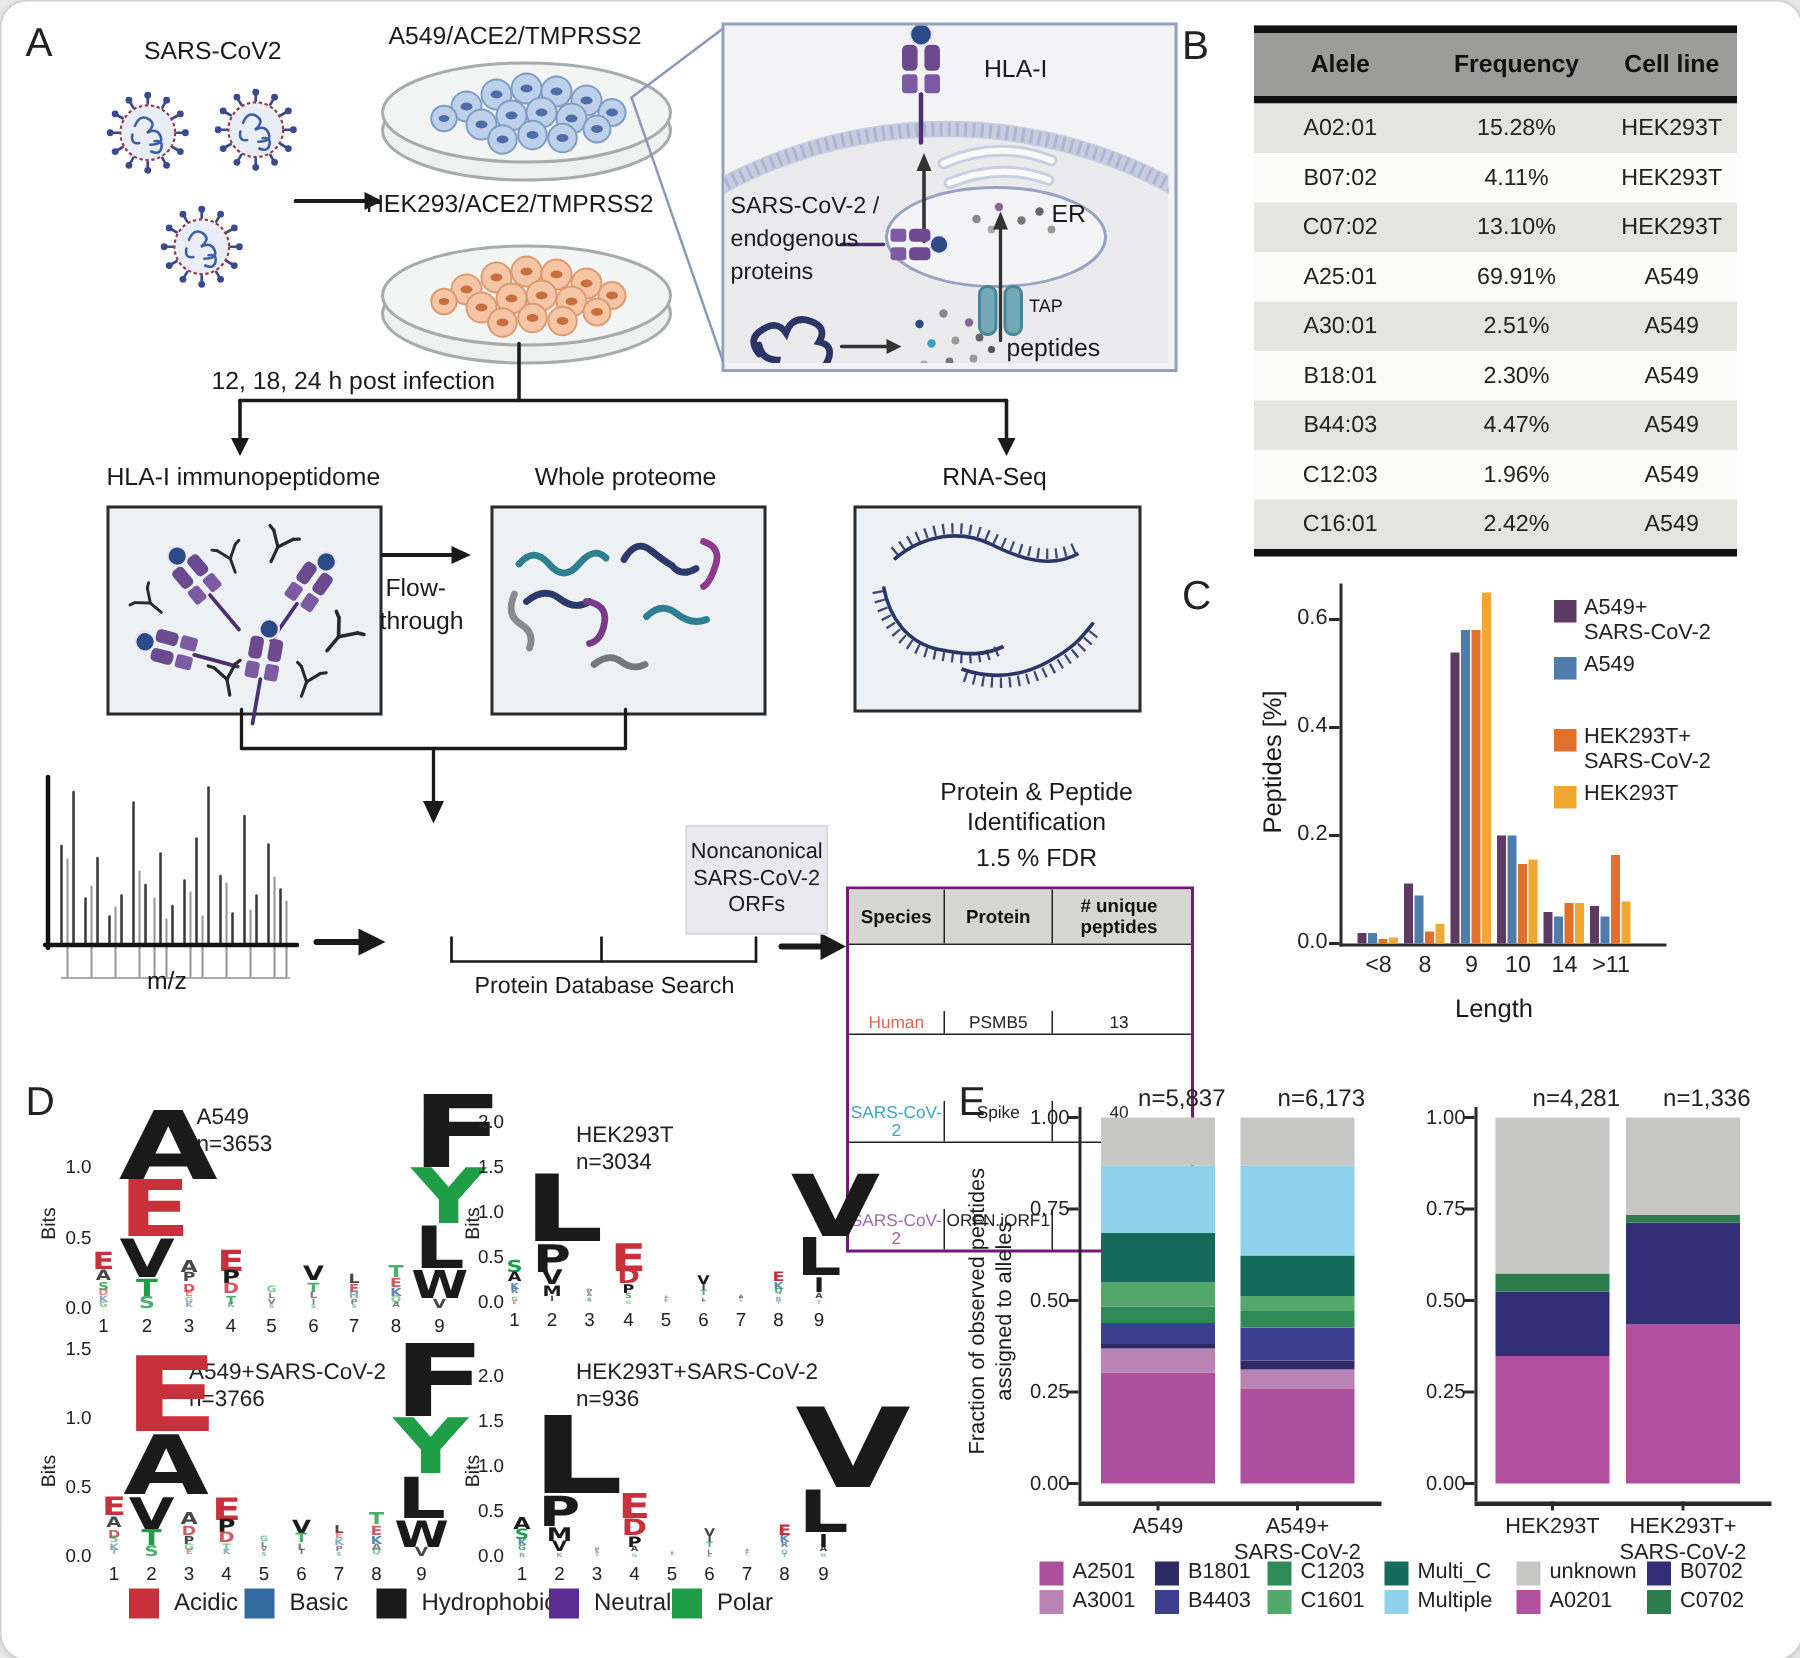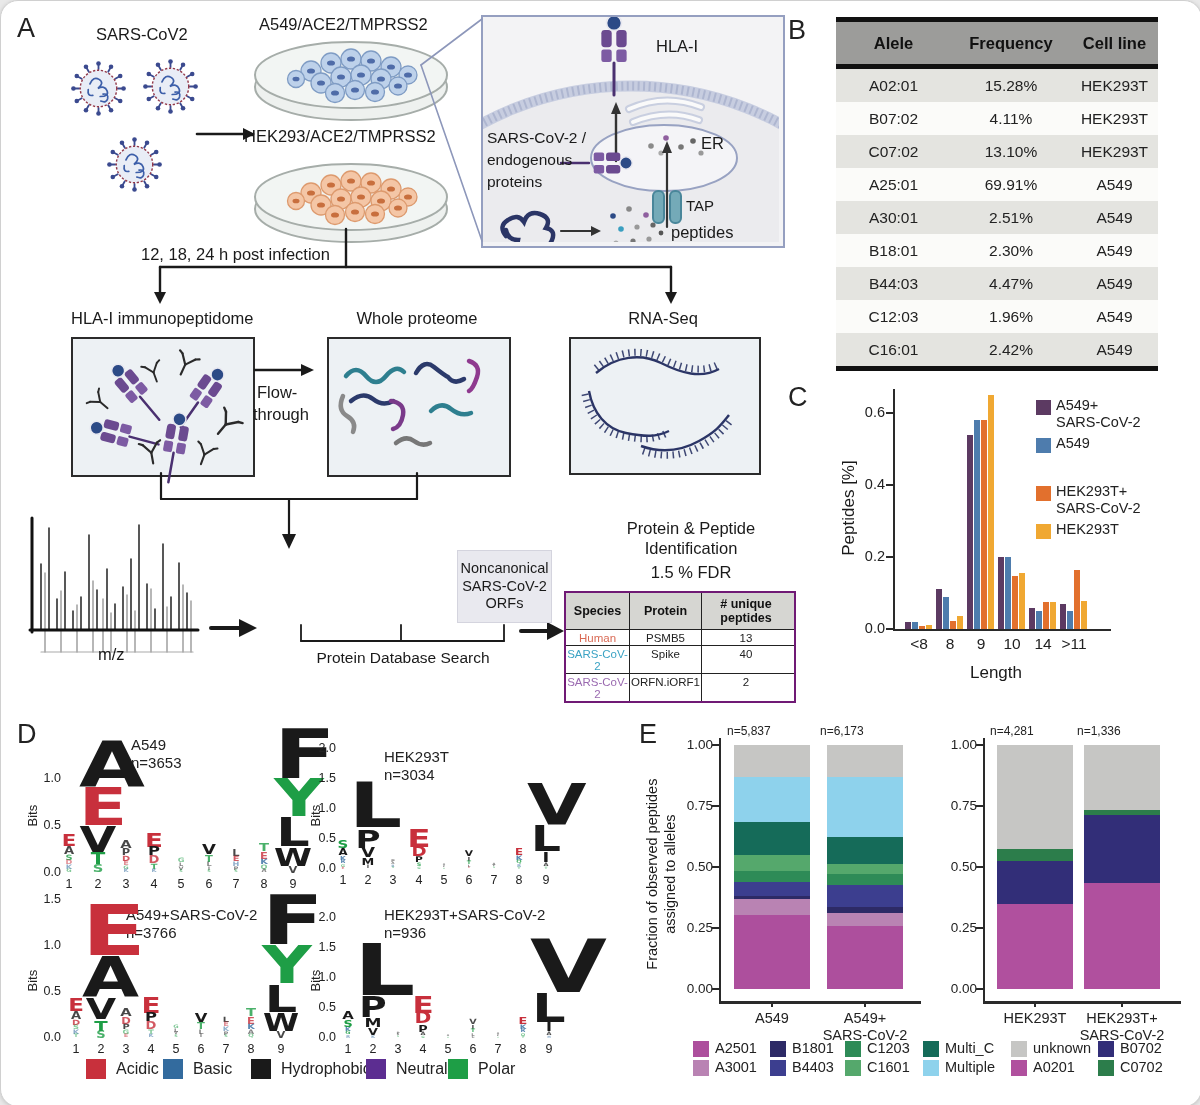--- a/index.html
+++ b/index.html
@@ -24,30 +24,30 @@
   .brow{display:grid;grid-template-columns:115px 120px 87px;height:33px;align-items:center;background:#fbfbf9;}
   .brow:nth-child(odd){background:#e4e4e0;}
   .bcell{text-align:center;font-size:15.5px;color:#222;}
   
   #speciesT{position:absolute;left:563px;top:590px;width:228px;z-index:3;border:2px solid #701a75;background:#fff;}
   #species-header{display:grid;grid-template-columns:64px 72px 88px;background:#d6d6d2;}
   #species-header div{border-right:1.5px solid #222;text-align:center;font-weight:bold;font-size:12.5px;
     color:#111;padding:2px 0;line-height:1.15;display:flex;align-items:center;justify-content:center;min-height:32px;}
   #species-header div:last-child{border-right:none;}
   .sprow{display:grid;grid-template-columns:64px 72px 88px;border-top:1.5px solid #222;}
-  .spcell{text-align:center;font-size:11.5px;color:#222;padding:1.5px 0;border-right:1.5px solid #222;}
+  .spcell{text-align:center;font-size:11.5px;color:#222;padding:1.5px 0;border-right:1.5px solid #222;margin-top:44px;}
   .spcell:last-child{border-right:none;}
   
   #chartC,#chartE{position:absolute;z-index:3;}
   .axline{position:absolute;background:#2a2a2a;}
   .tick{position:absolute;background:#2a2a2a;}
   .ticklbl{position:absolute;font-size:14.5px;color:#222;text-align:right;}
   .bar{position:absolute;}
   .catlbl{position:absolute;font-size:15.5px;color:#222;text-align:center;}
-  .nlbl{position:absolute;font-size:12px;color:#222;text-align:left;}
+  .nlbl{position:absolute;font-size:16px;color:#222;text-align:right;}
   .seg{position:absolute;}
   .esw,.csw{position:absolute;z-index:3;}
   .elb,.clb{position:absolute;font-size:14.5px;color:#222;z-index:3;white-space:nowrap;}
   
   .logo{position:absolute;z-index:3;}
   .ll{position:absolute;text-align:center;font-weight:bold;transform:scaleX(1.35);
       font-family:"DejaVu Sans",sans-serif;overflow:visible;}
   .lc-a{color:#c8303c;} .lc-b{color:#336b9e;} .lc-h{color:#1a1a1a;} .lc-p{color:#1e9e46;}
   .logo-title{position:absolute;font-size:15px;color:#222;white-space:nowrap;}
   .logo-tick{position:absolute;font-size:12.5px;color:#222;width:30px;text-align:right;}
@@ -437,21 +437,21 @@
   <div class="lbl t16" style="left:95px;top:24px;">SARS-CoV2</div>
   <div class="lbl t16" style="left:258px;top:14px;">A549/ACE2/TMPRSS2</div>
   <div class="lbl t16" style="left:243px;top:126px;">HEK293/ACE2/TMPRSS2</div>
   <div class="lbl t16" style="left:140px;top:244px;">12, 18, 24 h post infection</div>
 
   <div class="lbl t16" style="left:655px;top:36px;">HLA-I</div>
   <div class="lbl" style="left:486px;top:128px;font-size:15.5px;">SARS-CoV-2 /</div>
   <div class="lbl" style="left:486px;top:150px;font-size:15.5px;">endogenous</div>
   <div class="lbl" style="left:486px;top:172px;font-size:15.5px;">proteins</div>
   <div class="lbl t16" style="left:700px;top:133px;">ER</div>
-  <div class="lbl" style="left:685px;top:196px;font-size:15px;">TAP</div>
+  <div class="lbl" style="left:685px;top:196px;font-size:12px;">TAP</div>
   <div class="lbl t16" style="left:670px;top:222px;">peptides</div>
 
   <div class="lbl t16 ctr" style="left:70px;top:308px;width:180px;">HLA-I immunopeptidome</div>
   <div class="lbl t16 ctr" style="left:326px;top:308px;width:180px;">Whole proteome</div>
   <div class="lbl t16 ctr" style="left:568px;top:308px;width:188px;">RNA-Seq</div>
   <div class="lbl t16" style="left:256px;top:382px;">Flow-</div>
   <div class="lbl t16" style="left:252px;top:404px;">through</div>
 
   <div class="lbl t16" style="left:97px;top:644px;">m/z</div>
   <div class="lbl t15 ctr" style="left:298px;top:648px;width:208px;">Protein Database Search</div>

